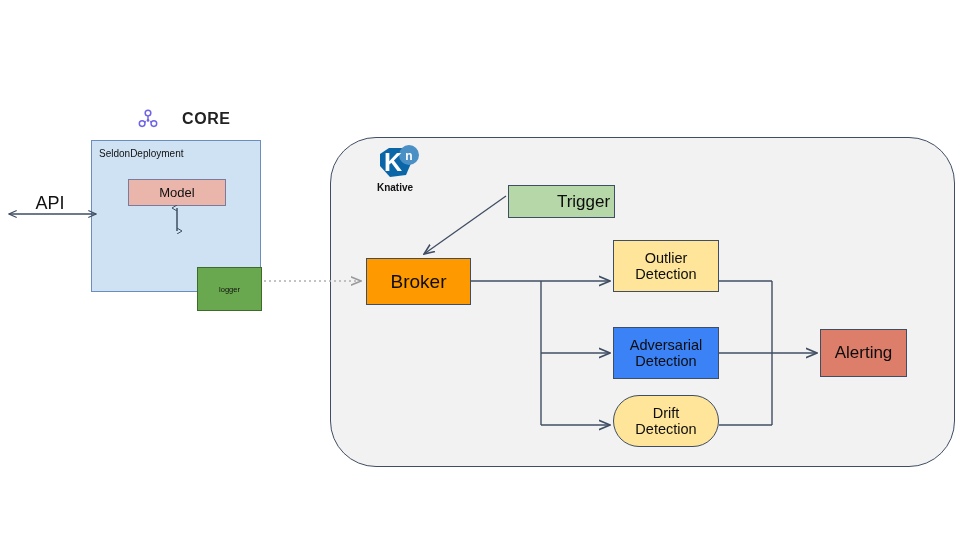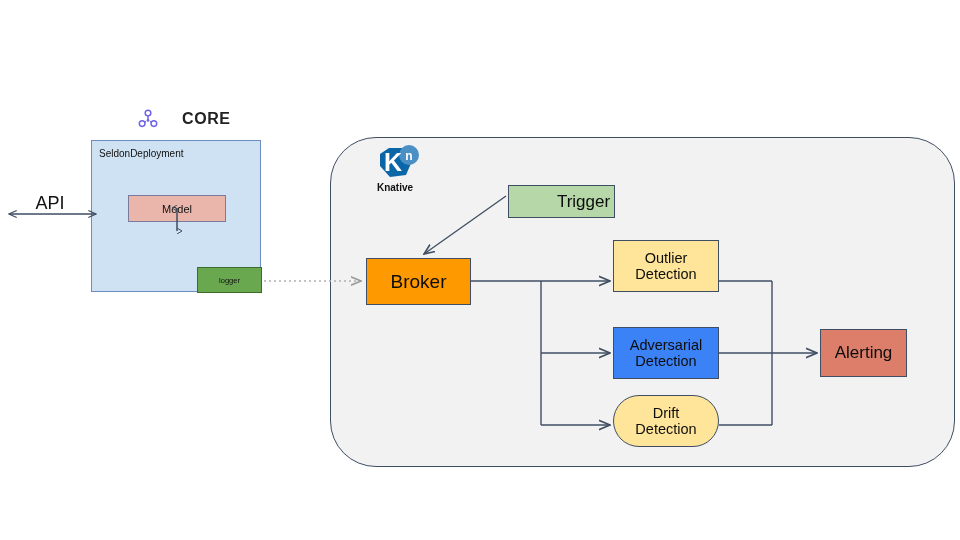--- a/index.html
+++ b/index.html
@@ -34,26 +34,26 @@
     position: absolute; left: 91px; top: 140px; width: 170px; height: 152px;
     background: #cfe2f3; border: 1px solid #6c8ebf;
   }
   #seldon-deployment-label {
     position: absolute; left: 7px; top: 7px;
     font-size: 10px; color: #101010;
   }
   .inner-box {
     position: absolute; border: 1px solid #7b7b9b;
     display: flex; align-items: center; justify-content: center;
-    font-size: 11px; color: #101010; text-align: center; margin-top: 16px;
+    font-size: 13px; color: #101010; text-align: center;
   }
   #model-box    { left: 36px; top: 38px;  width: 98px; height: 27px; background: #eab5aa; }
   #model-explainer-arrow { position: absolute; left: 79px; top: 64px; width: 12px; height: 29px; }
   #logger-box {
-    position: absolute; left: 105px; top: 126px; width: 65px; height: 26px;
+    position: absolute; left: 105px; top: 126px; width: 65px; height: 44px;
     background: #6aa84f; border: 1px solid #3d6b2a;
     display: flex; align-items: center; justify-content: center;
     font-size: 7.5px; color: #101010;
   }
 
   
   #api-arrow { position: absolute; left: 6px; top: 200px; width: 95px; height: 30px; }
   #api-label {
     position: absolute; left: 6px; top: 193px; width: 88px;
     text-align: center; font-size: 18px; color: #101010;

